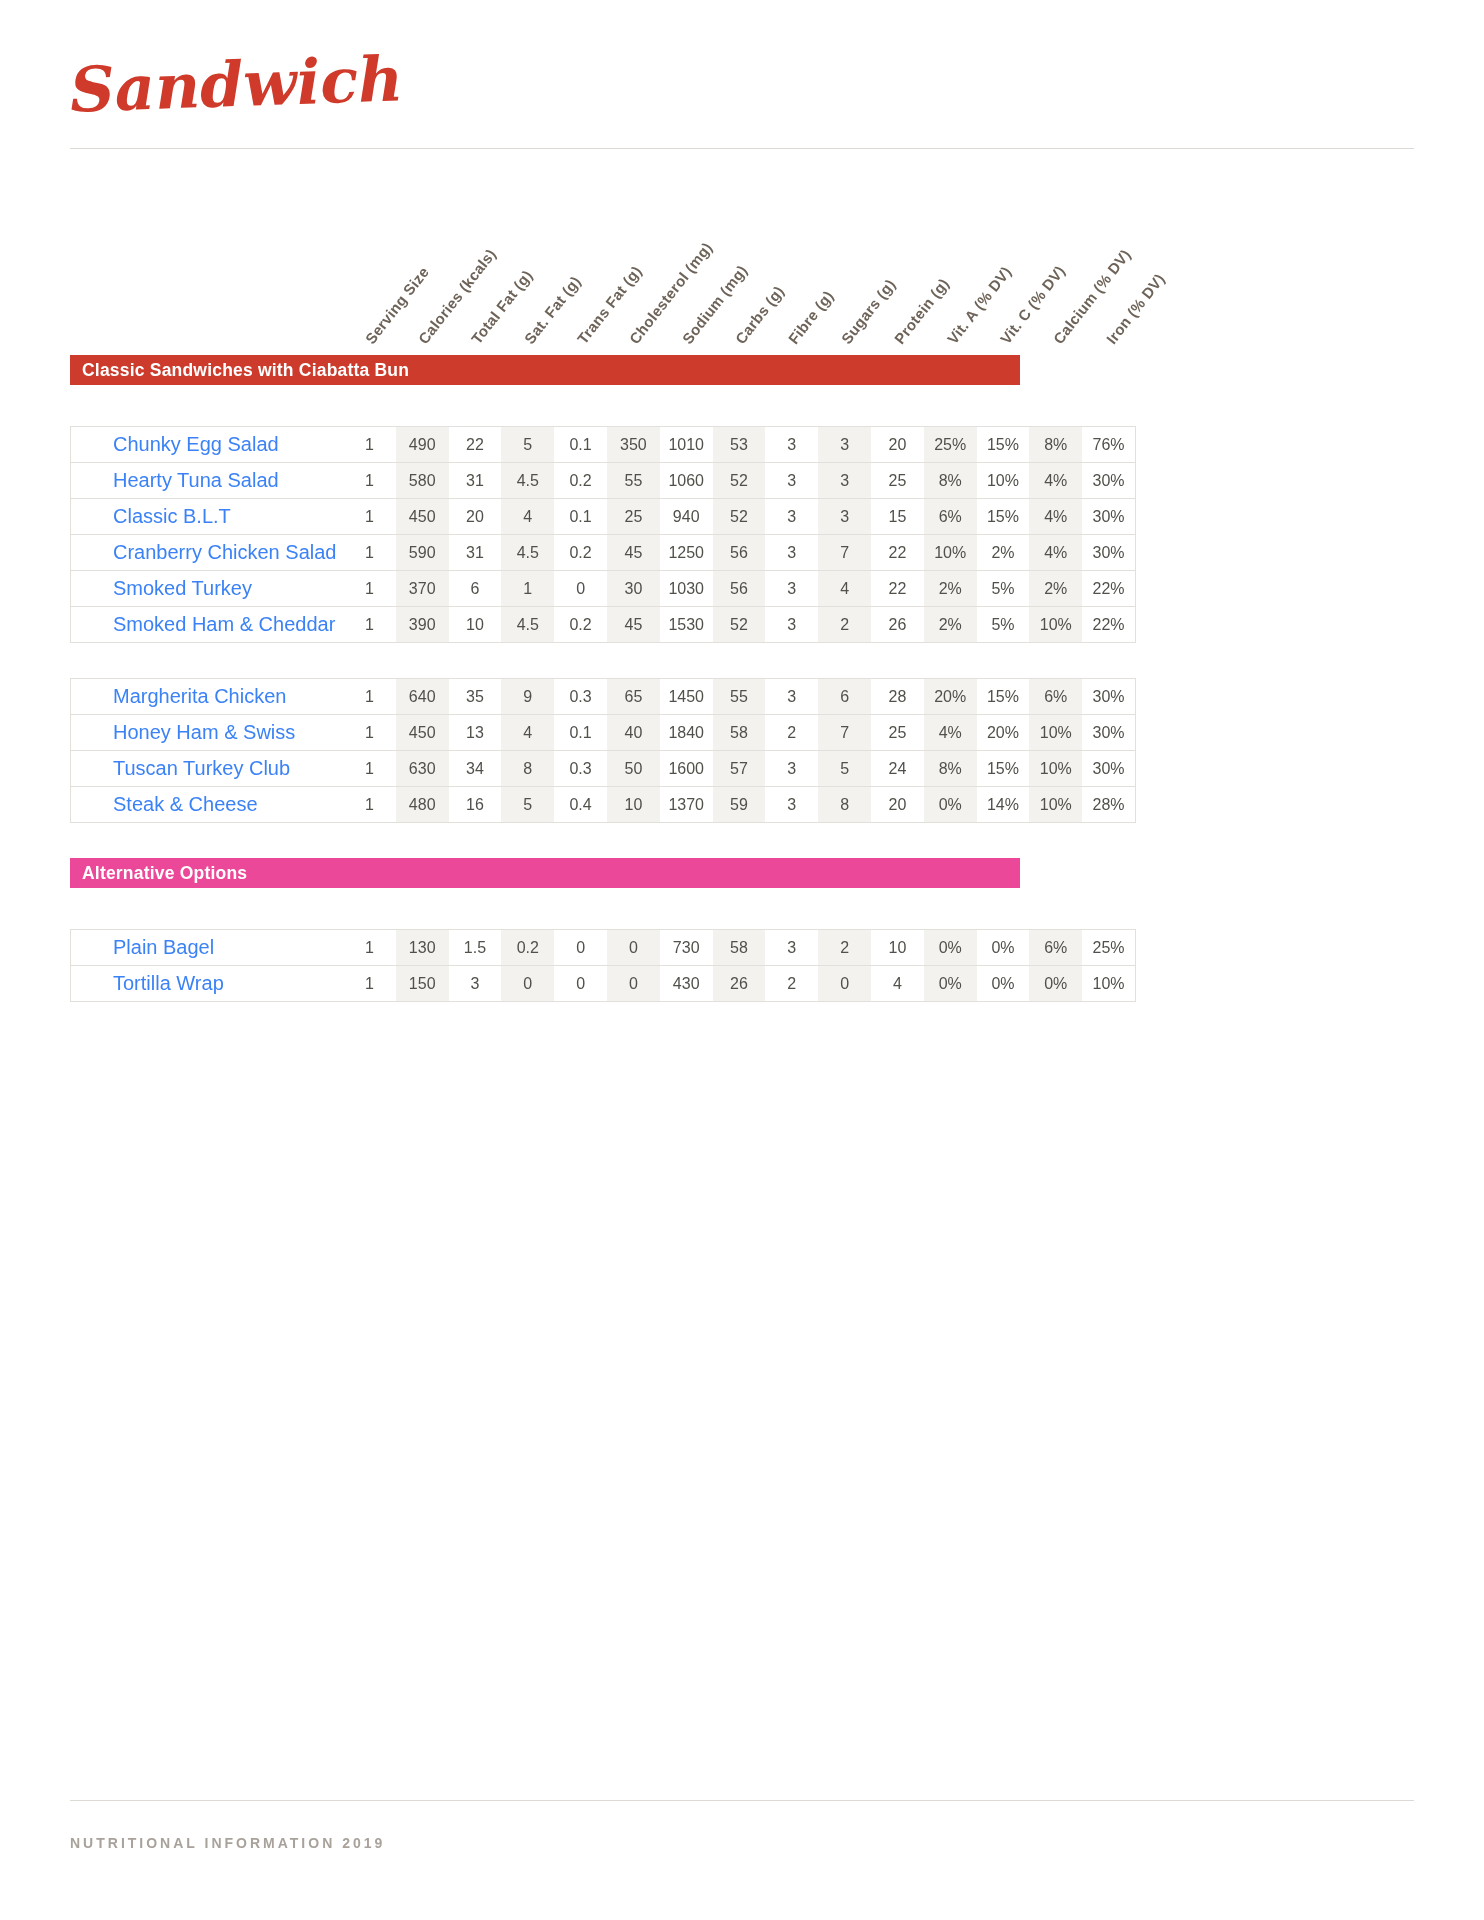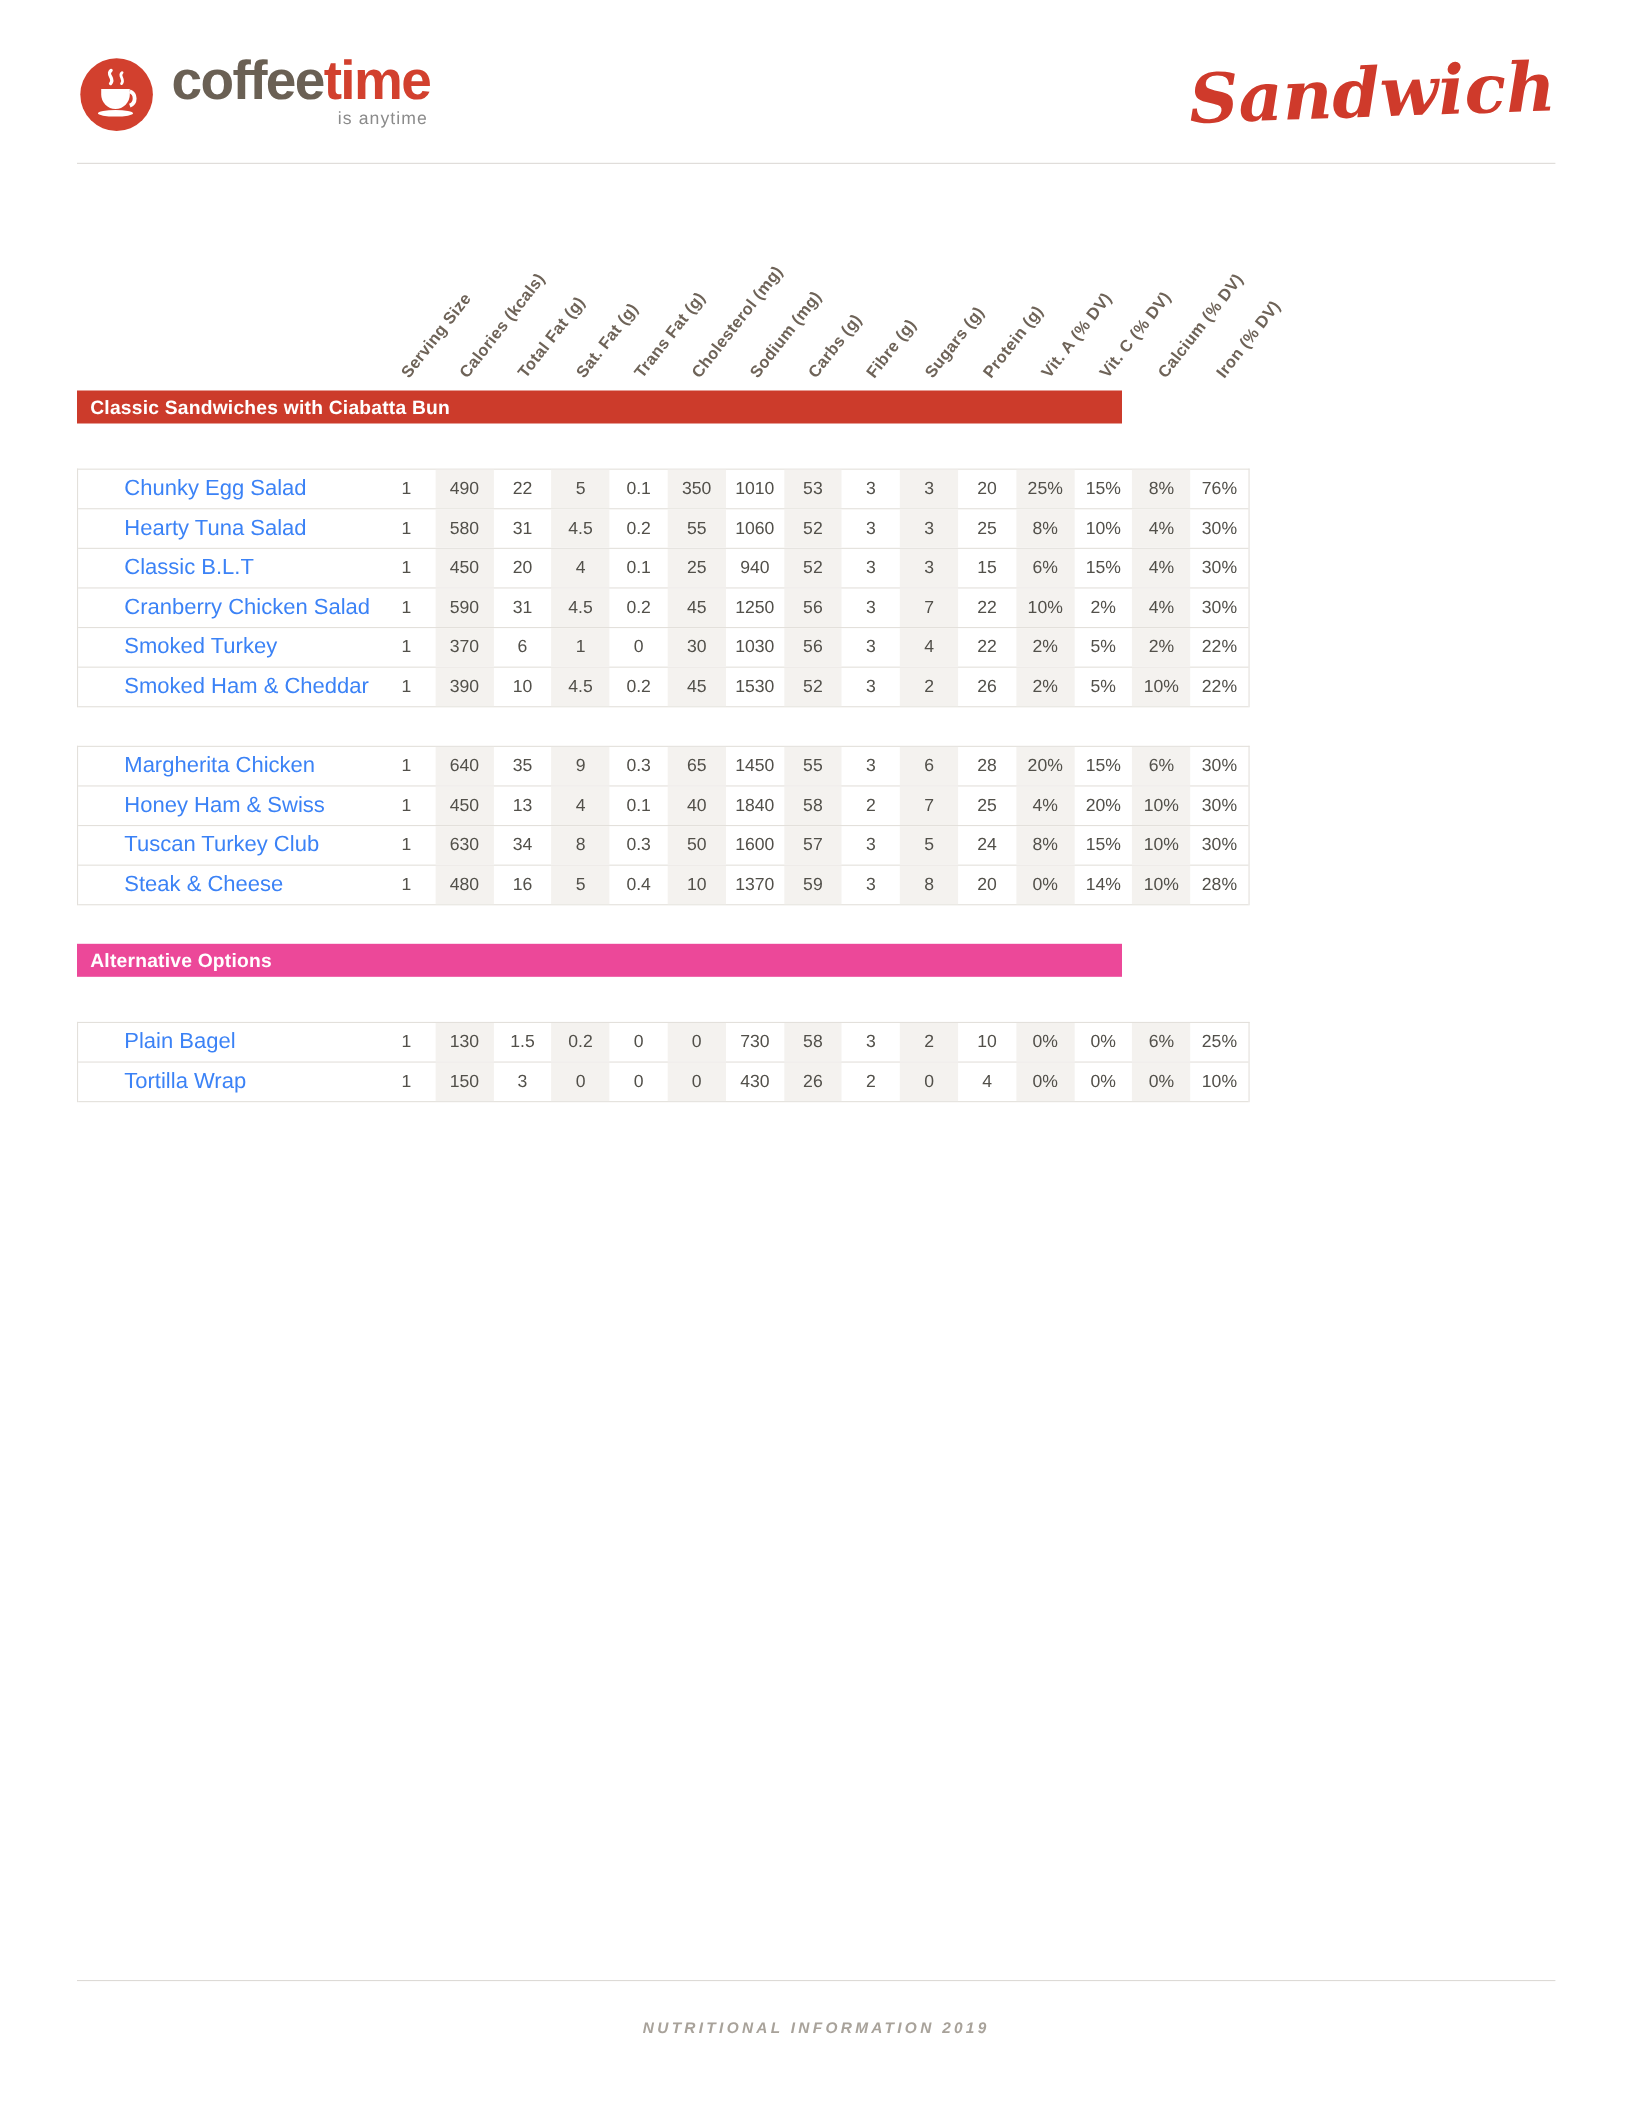--- a/index.html
+++ b/index.html
@@ -35,45 +35,29 @@
   .band span { color:#ffffff; font-weight:700; font-size:17.5px; padding-left:12px; letter-spacing:0.2px; }
 
   .table { width:1066px; border:1px solid #e3e0db; border-bottom:none; margin-bottom:35px; background:#ffffff; }
   .row { display:grid; grid-template-columns:272px repeat(15,1fr); height:36px; border-bottom:1px solid #e3e0db; }
   .cell { display:flex; align-items:center; justify-content:center; font-size:16px; color:#52504a; }
   .cell.shaded { background:#f4f2ef; }
   .cell.name { justify-content:flex-start; padding-left:42px; font-size:20px; color:#3b82f6; }
 
   
   .footer { position:absolute; left:70px; right:70px; top:1800px; border-top:1px solid #dddad6; }
-  .footer-text { text-align:center; margin-top:34px; font-size:14px; font-weight:700;
-                 letter-spacing:3px; color:#a8a29a;font-style:italic; }
+  .footer-text { text-align:left; margin-top:34px; font-size:14px; font-weight:700;
+                 letter-spacing:3px; color:#a8a29a; }
 </style>
 </head>
 <body>
 
 <div class="page">
 
   <div class="header">
-    <div class="brand">
-      <svg class="brand-icon" viewBox="0 0 72 72">
-        <circle cx="36" cy="36" r="33" fill="#d2402e"></circle>
-        <path d="M31 14 c-5 4 4 7 -0.5 12" stroke="#ffffff" stroke-width="3" fill="none" stroke-linecap="round"></path>
-        <path d="M41 16 c-4 3 3 6 -0.5 10" stroke="#ffffff" stroke-width="2.5" fill="none" stroke-linecap="round"></path>
-        <path d="M22 31 h26 v5 a13 13 0 0 1 -26 0 z" fill="#ffffff"></path>
-        <path d="M48 33 a7 7 0 0 1 0 13" stroke="#ffffff" stroke-width="3.5" fill="none"></path>
-        <ellipse cx="35" cy="53" rx="16" ry="3" fill="#ffffff"></ellipse>
-      </svg>
-      <div class="brand-text">
-        <div class="brand-words">
-          <span class="brand-coffee">coffee</span><span class="brand-time">time</span>
-        </div>
-        <div class="brand-tagline">is anytime</div>
-      </div>
-    </div>
     <div class="script-title">Sandwich</div>
   </div>
 
   <div class="rule"></div>
 
   <div class="col-headers">
       <div class="col-label" style="left: 304.819px;">Serving Size</div>
       <div class="col-label" style="left: 357.752px;">Calories (kcals)</div>
       <div class="col-label" style="left: 410.685px;">Total Fat (g)</div>
       <div class="col-label" style="left: 463.619px;">Sat. Fat (g)</div>

